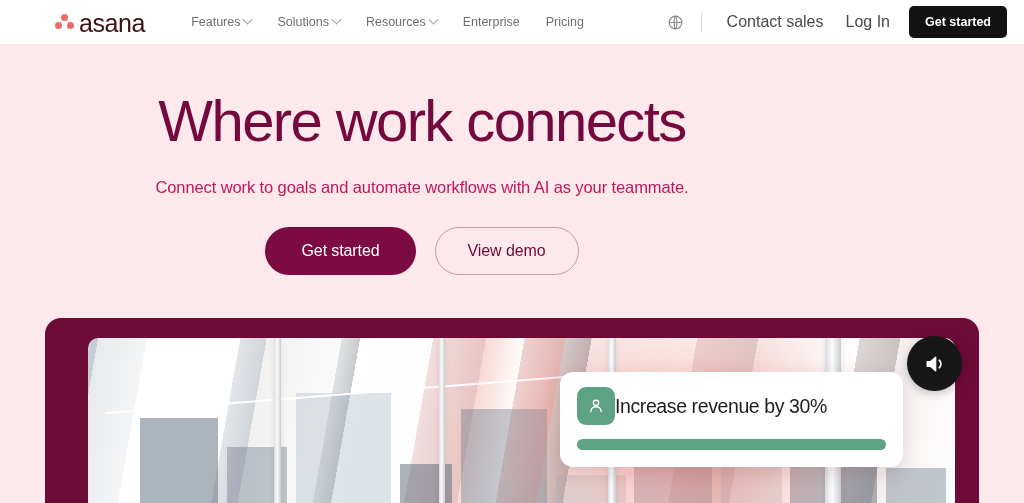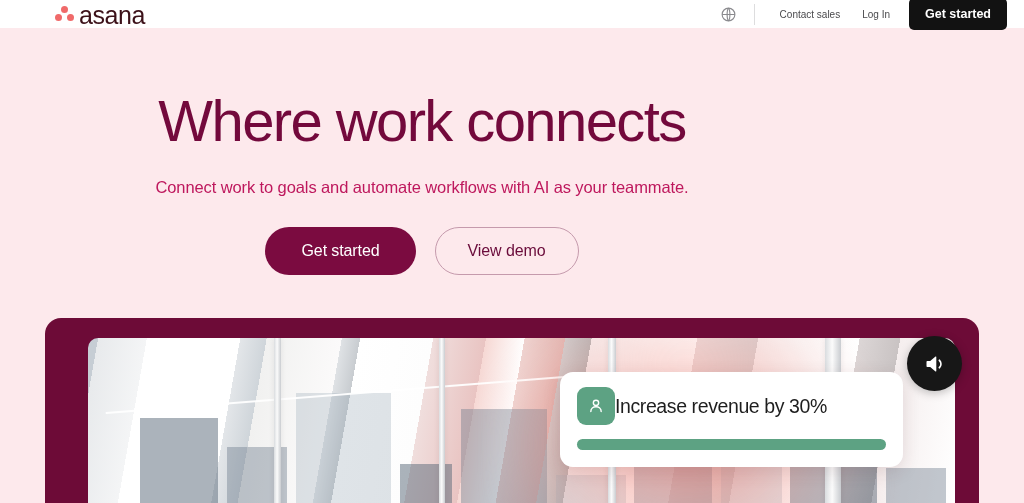--- a/index.html
+++ b/index.html
@@ -23,21 +23,21 @@
     height: 503px;
     background: #FDE9EC;
     overflow: hidden;
   }
 
   
   .navbar {
     position: absolute;
     top: 0; left: 0;
     width: 1024px;
-    height: 28px;
+    height: 44px;
     background: #FFFFFF;
     display: flex;
     align-items: center;
     z-index: 40;
     justify-content: center;
   }
 
   .nav-logo {
     display: flex;
     align-items: center;
@@ -106,21 +106,21 @@
     cursor: pointer;
     margin-right: 12px;
   }
   .nav-divider {
     width: 1px;
     height: 21px;
     background: #DDDDDE;
     margin-right: 14px;
   }
   .nav-text-btn {
-    font-size: 10px;
+    font-size: 16px;
     color: #4A4A4D;
     padding: 6px 11px;
     cursor: pointer;
     white-space: nowrap;
   }
   .nav-cta {
     background: #121212;
     color: #FFFFFF;
     font-size: 12.5px;
     font-weight: bold;
@@ -337,20 +337,40 @@
 
     <a class="nav-logo">
       <span class="logo-mark">
         <span class="logo-dot-top"></span>
         <span class="logo-dot-left"></span>
         <span class="logo-dot-right"></span>
       </span>
       <span class="logo-word">asana</span>
     </a>
 
+    <div class="nav-links">
+      <div class="nav-link">
+        <span>Features</span>
+        <i class="chev"></i>
+      </div>
+      <div class="nav-link">
+        <span>Solutions</span>
+        <i class="chev"></i>
+      </div>
+      <div class="nav-link">
+        <span>Resources</span>
+        <i class="chev"></i>
+      </div>
+      <div class="nav-link">
+        <span>Enterprise</span>
+      </div>
+      <div class="nav-link">
+        <span>Pricing</span>
+      </div>
+    </div>
 
     <div class="nav-right">
       <div class="globe-btn">
         <svg width="17" height="17" viewBox="0 0 24 24" fill="none" stroke="#8A8A8E" stroke-width="1.6">
           <circle cx="12" cy="12" r="9"></circle>
           <path d="M3 12h18M12 3c2.6 2.7 2.6 15.3 0 18M12 3c-2.6 2.7-2.6 15.3 0 18"></path>
         </svg>
       </div>
       <div class="nav-divider"></div>
       <div class="nav-text-btn">Contact sales</div>

